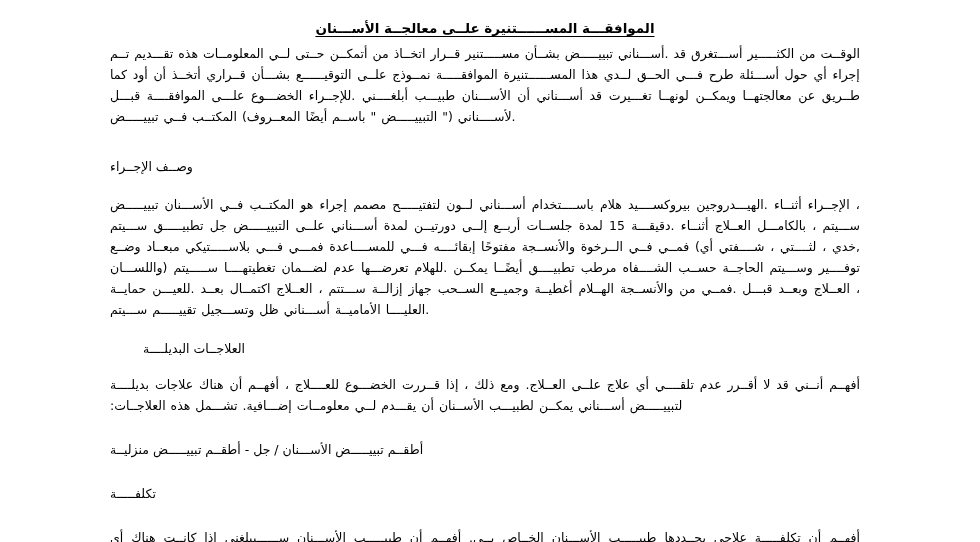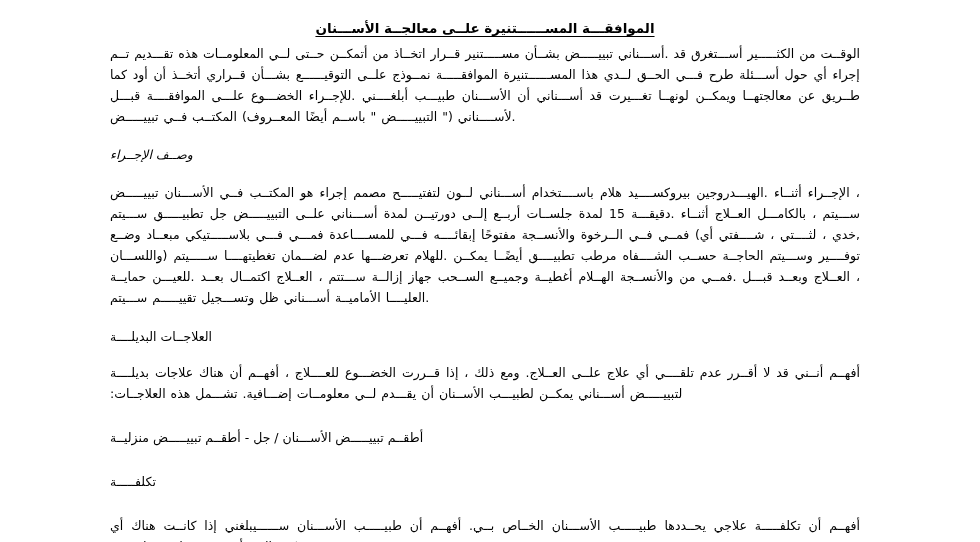--- a/index.html
+++ b/index.html
@@ -53,23 +53,23 @@
     text-align: left;
     line-height: 21px;
     font-weight: normal;
   }
   .line-rtl {
     direction: rtl;
     text-align: left;
     line-height: 21px;
   }
   .mt-intro    { margin-top: 4px; }
-  .mt-hproc    { margin-top: 17px; font-style: italic; }
+  .mt-hproc    { margin-top: 29px; }
   .mt-pproc    { margin-top: 17px;  }
-  .mt-halt     { margin-top: 18px; }
+  .mt-halt     { margin-top: 18px; margin-left: 33px; }
   .mt-palt     { margin-top: 15px; }
   .mt-list     { margin-top: 23px; }
   .mt-hcost    { margin-top: 23px; }
   .mt-pcost    { margin-top: 23px; }
 </style>
 </head>
 <body>
 
 <div class="page">
 

